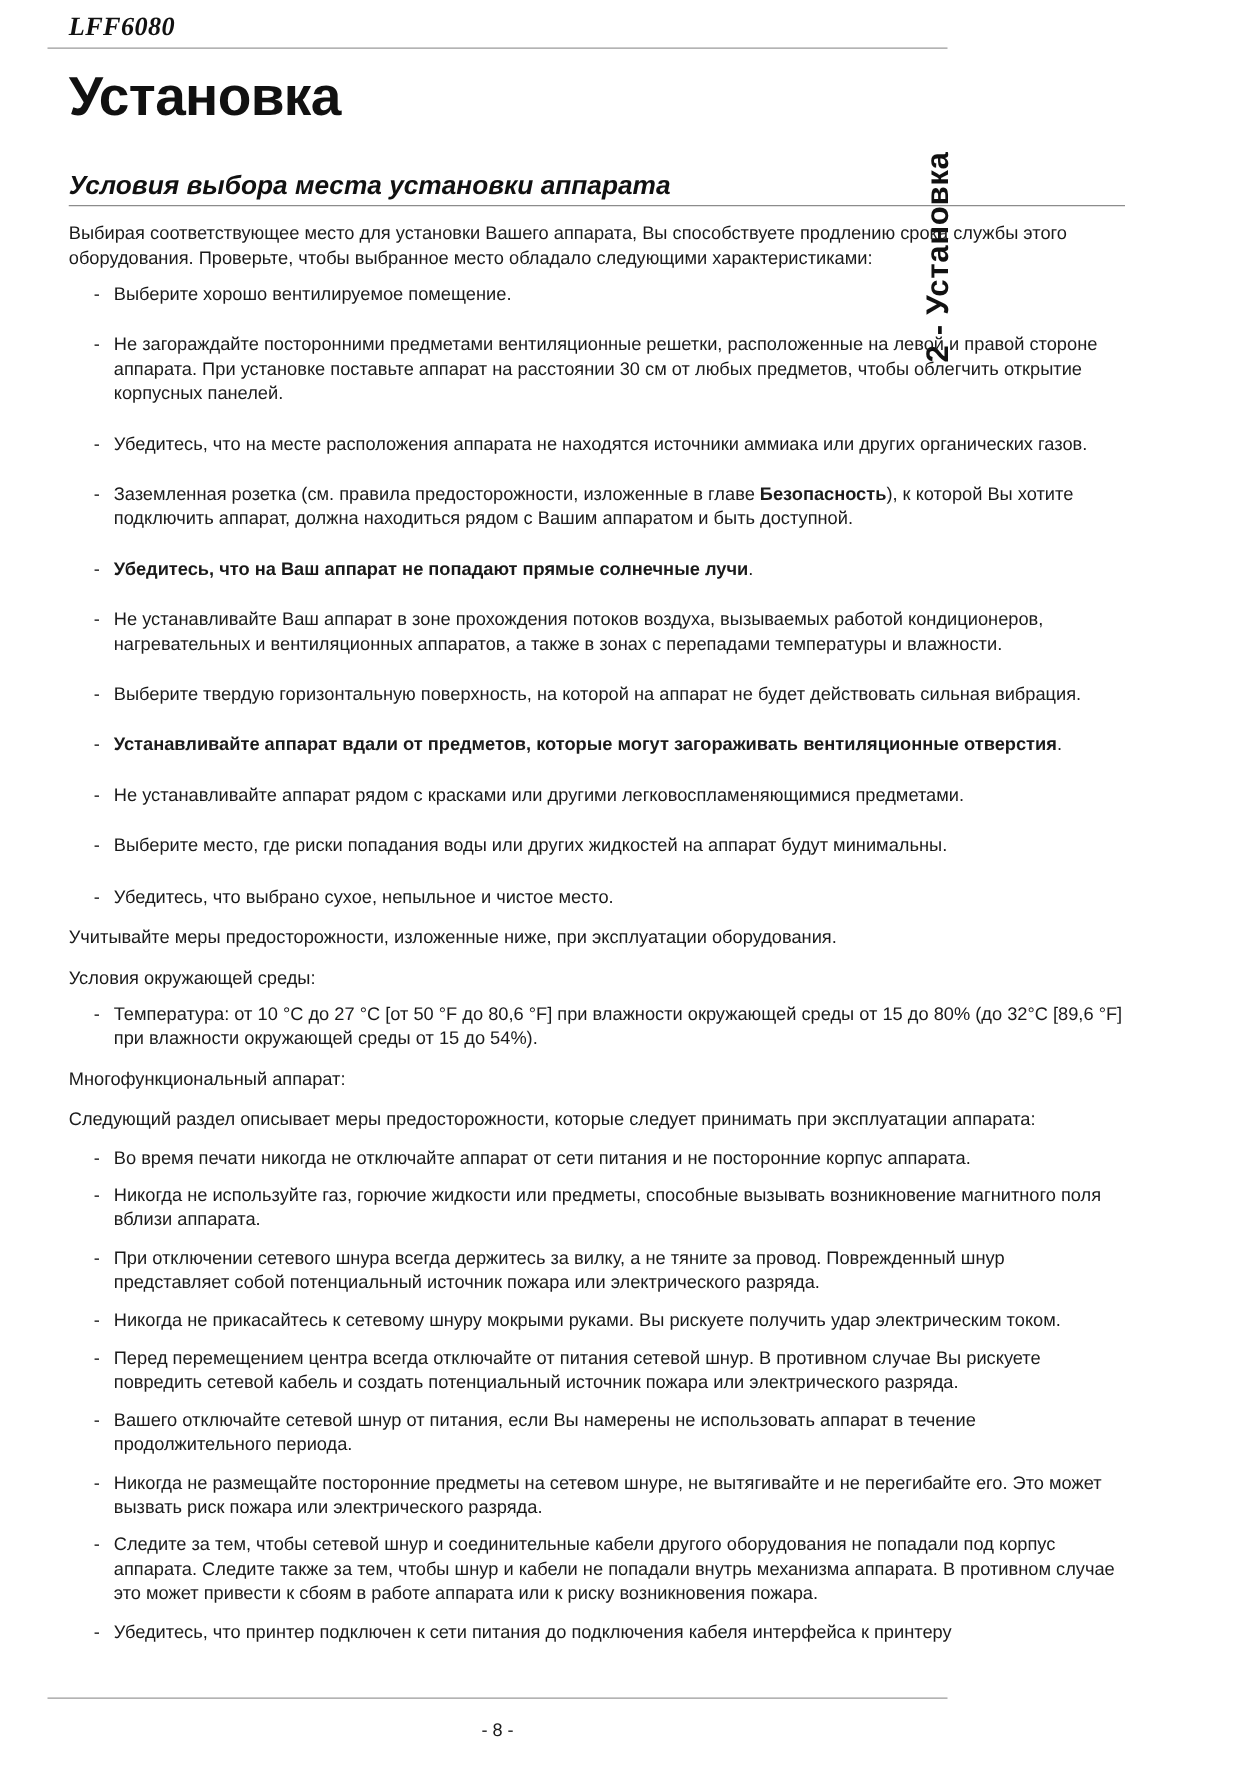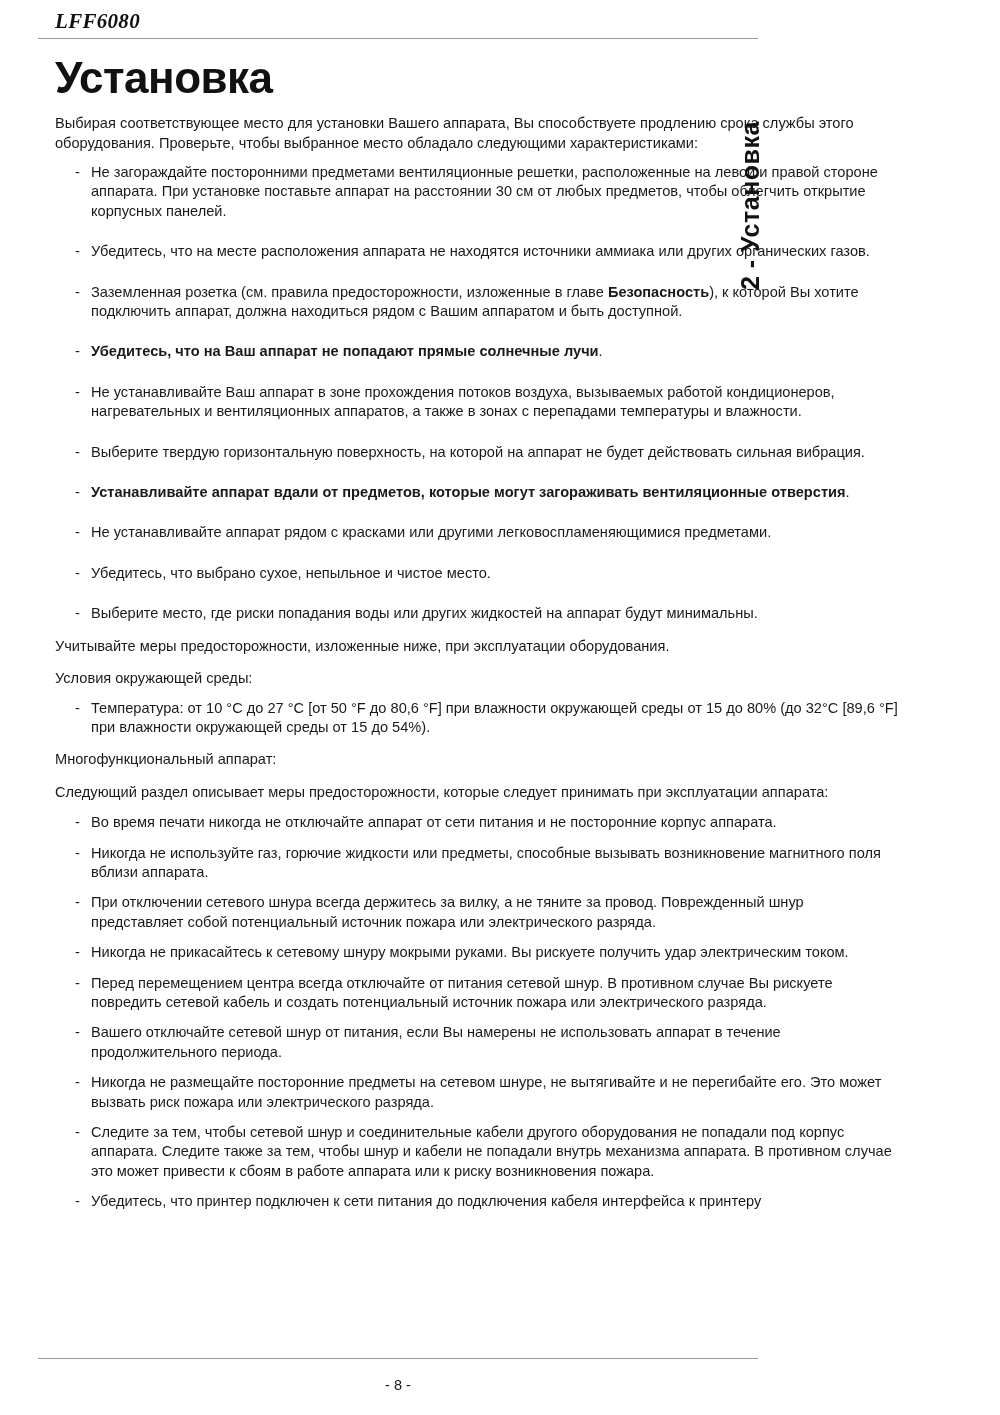--- a/index.html
+++ b/index.html
@@ -157,34 +157,38 @@
 
   <div class="doc-model">LFF6080</div>
   <div class="header-rule"></div>
 
   <div class="side-tab">2 - Установка</div>
 
   <div class="content">
 
     <h1 class="title">Установка</h1>
 
+    <div class="h2wrap">
+      <h2 class="sec">Условия выбора места установки аппарата</h2>
+    </div>
 
     <p class="body">Выбирая соответствующее место для установки Вашего аппарата, Вы способствуете продлению срока службы этого оборудования. Проверьте, чтобы выбранное место обладало следующими характеристиками:</p>
 
     <ul class="dashlist" id="list-section1">
+        <li>Выберите хорошо вентилируемое помещение.</li>
         <li>Не загораждайте посторонними предметами вентиляционные решетки, расположенные на левой и правой стороне аппарата. При установке поставьте аппарат на расстоянии 30 см от любых предметов, чтобы облегчить открытие корпусных панелей.</li>
         <li>Убедитесь, что на месте расположения аппарата не находятся источники аммиака или других органических газов.</li>
         <li>Заземленная розетка (см. правила предосторожности, изложенные в главе <b>Безопасность</b>), к которой Вы хотите подключить аппарат, должна находиться рядом с Вашим аппаратом и быть доступной.</li>
         <li><b>Убедитесь, что на Ваш аппарат не попадают прямые солнечные лучи</b>.</li>
         <li>Не устанавливайте Ваш аппарат в зоне прохождения потоков воздуха, вызываемых работой кондиционеров, нагревательных и вентиляционных аппаратов, а также в зонах с перепадами температуры и влажности.</li>
         <li>Выберите твердую горизонтальную поверхность, на которой на аппарат не будет действовать сильная вибрация.</li>
         <li><b>Устанавливайте аппарат вдали от предметов, которые могут загораживать вентиляционные отверстия</b>.</li>
         <li>Не устанавливайте аппарат рядом с красками или другими легковоспламеняющимися предметами.</li>
+        <li>Выберите место, где риски попадания воды или других жидкостей на аппарат будут минимальны.</li>
         <li>Убедитесь, что выбрано сухое, непыльное и чистое место.</li>
-        <li>Выберите место, где риски попадания воды или других жидкостей на аппарат будут минимальны.</li>
       </ul>
 
 
     <p class="body">Учитывайте меры предосторожности, изложенные ниже, при эксплуатации оборудования.</p>
     <p class="body">Условия окружающей среды:</p>
 
     <ul class="dashlist" id="list-env">
         <li>Температура: от 10 °C до 27 °C [от 50 °F до 80,6 °F] при влажности окружающей среды от 15 до 80% (до 32°C [89,6 °F] при влажности окружающей среды от 15 до 54%).</li>
       </ul>
 

